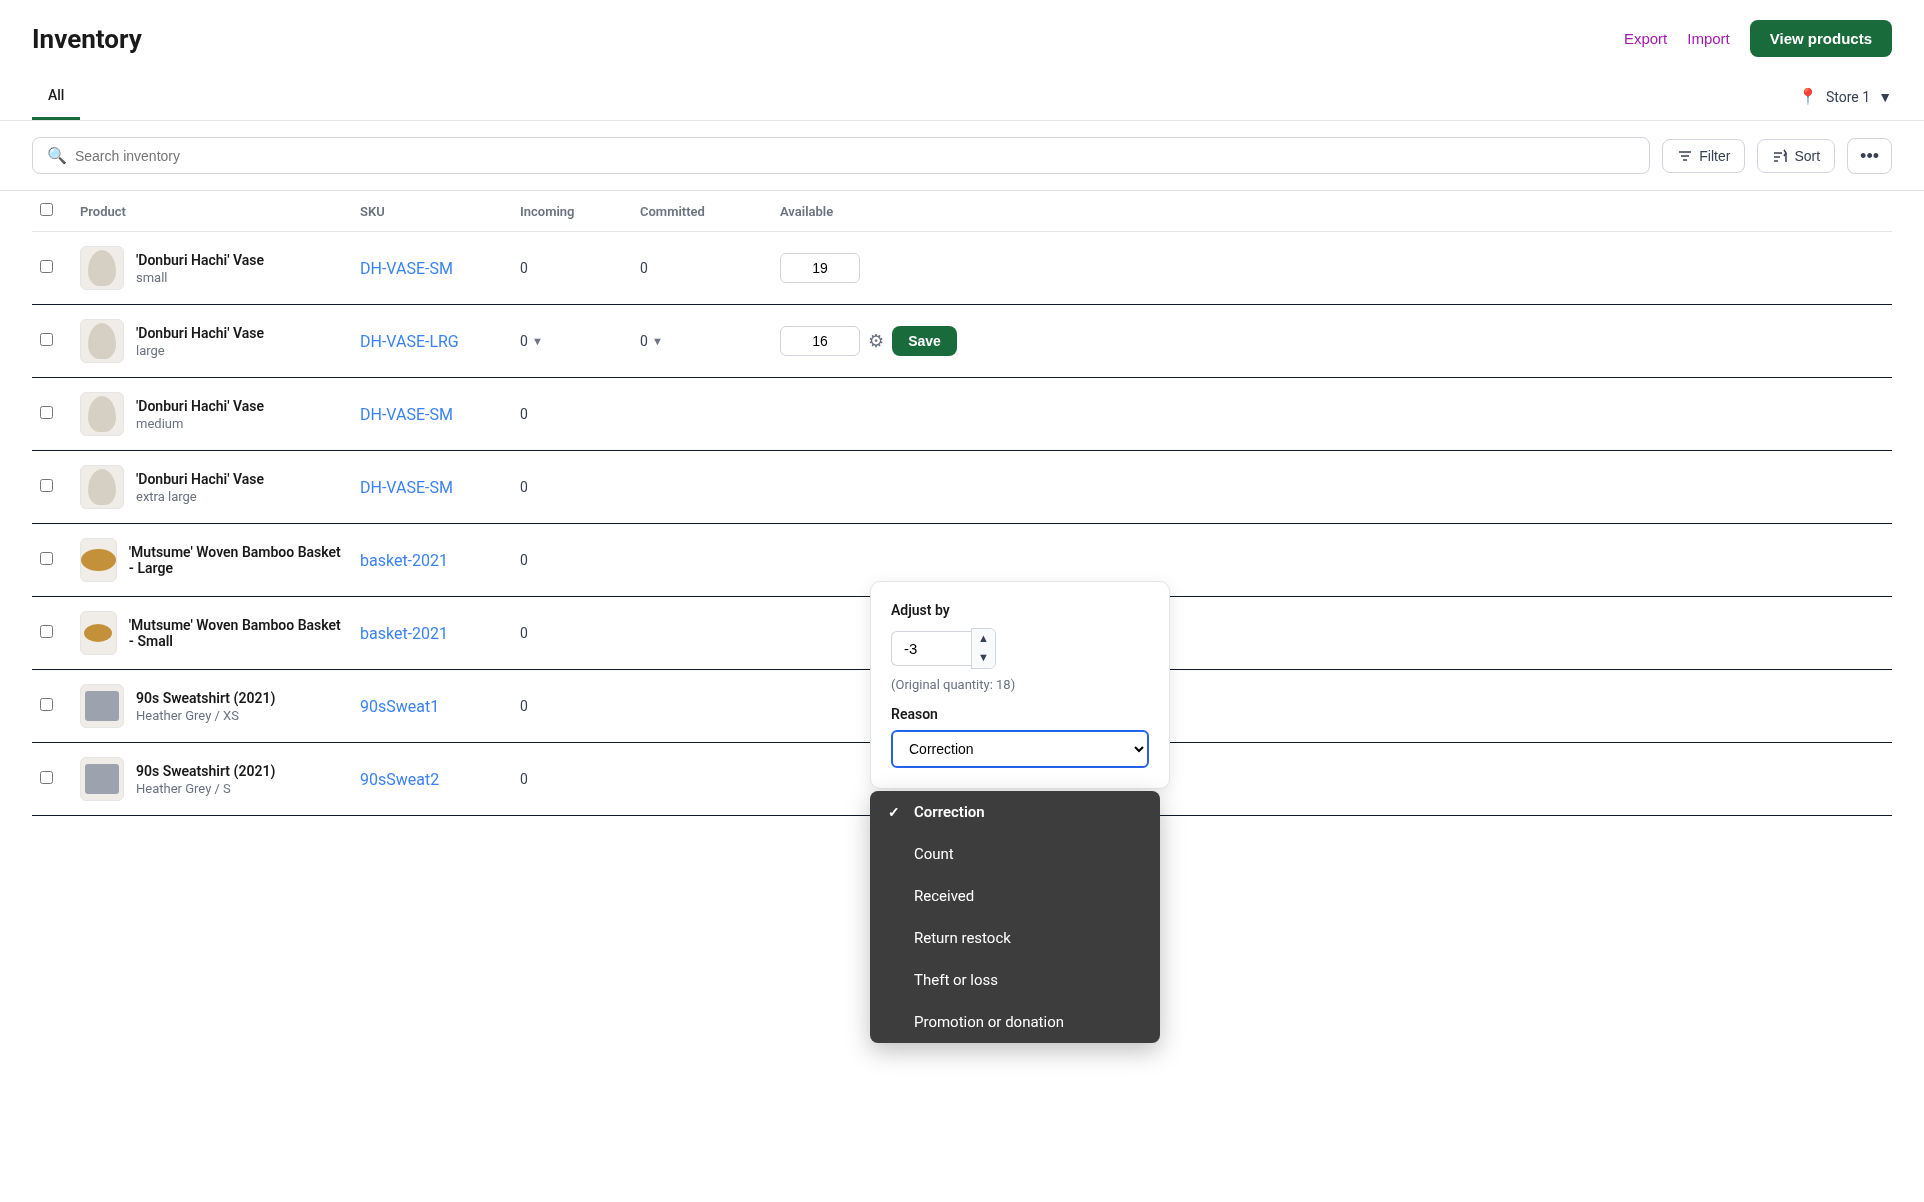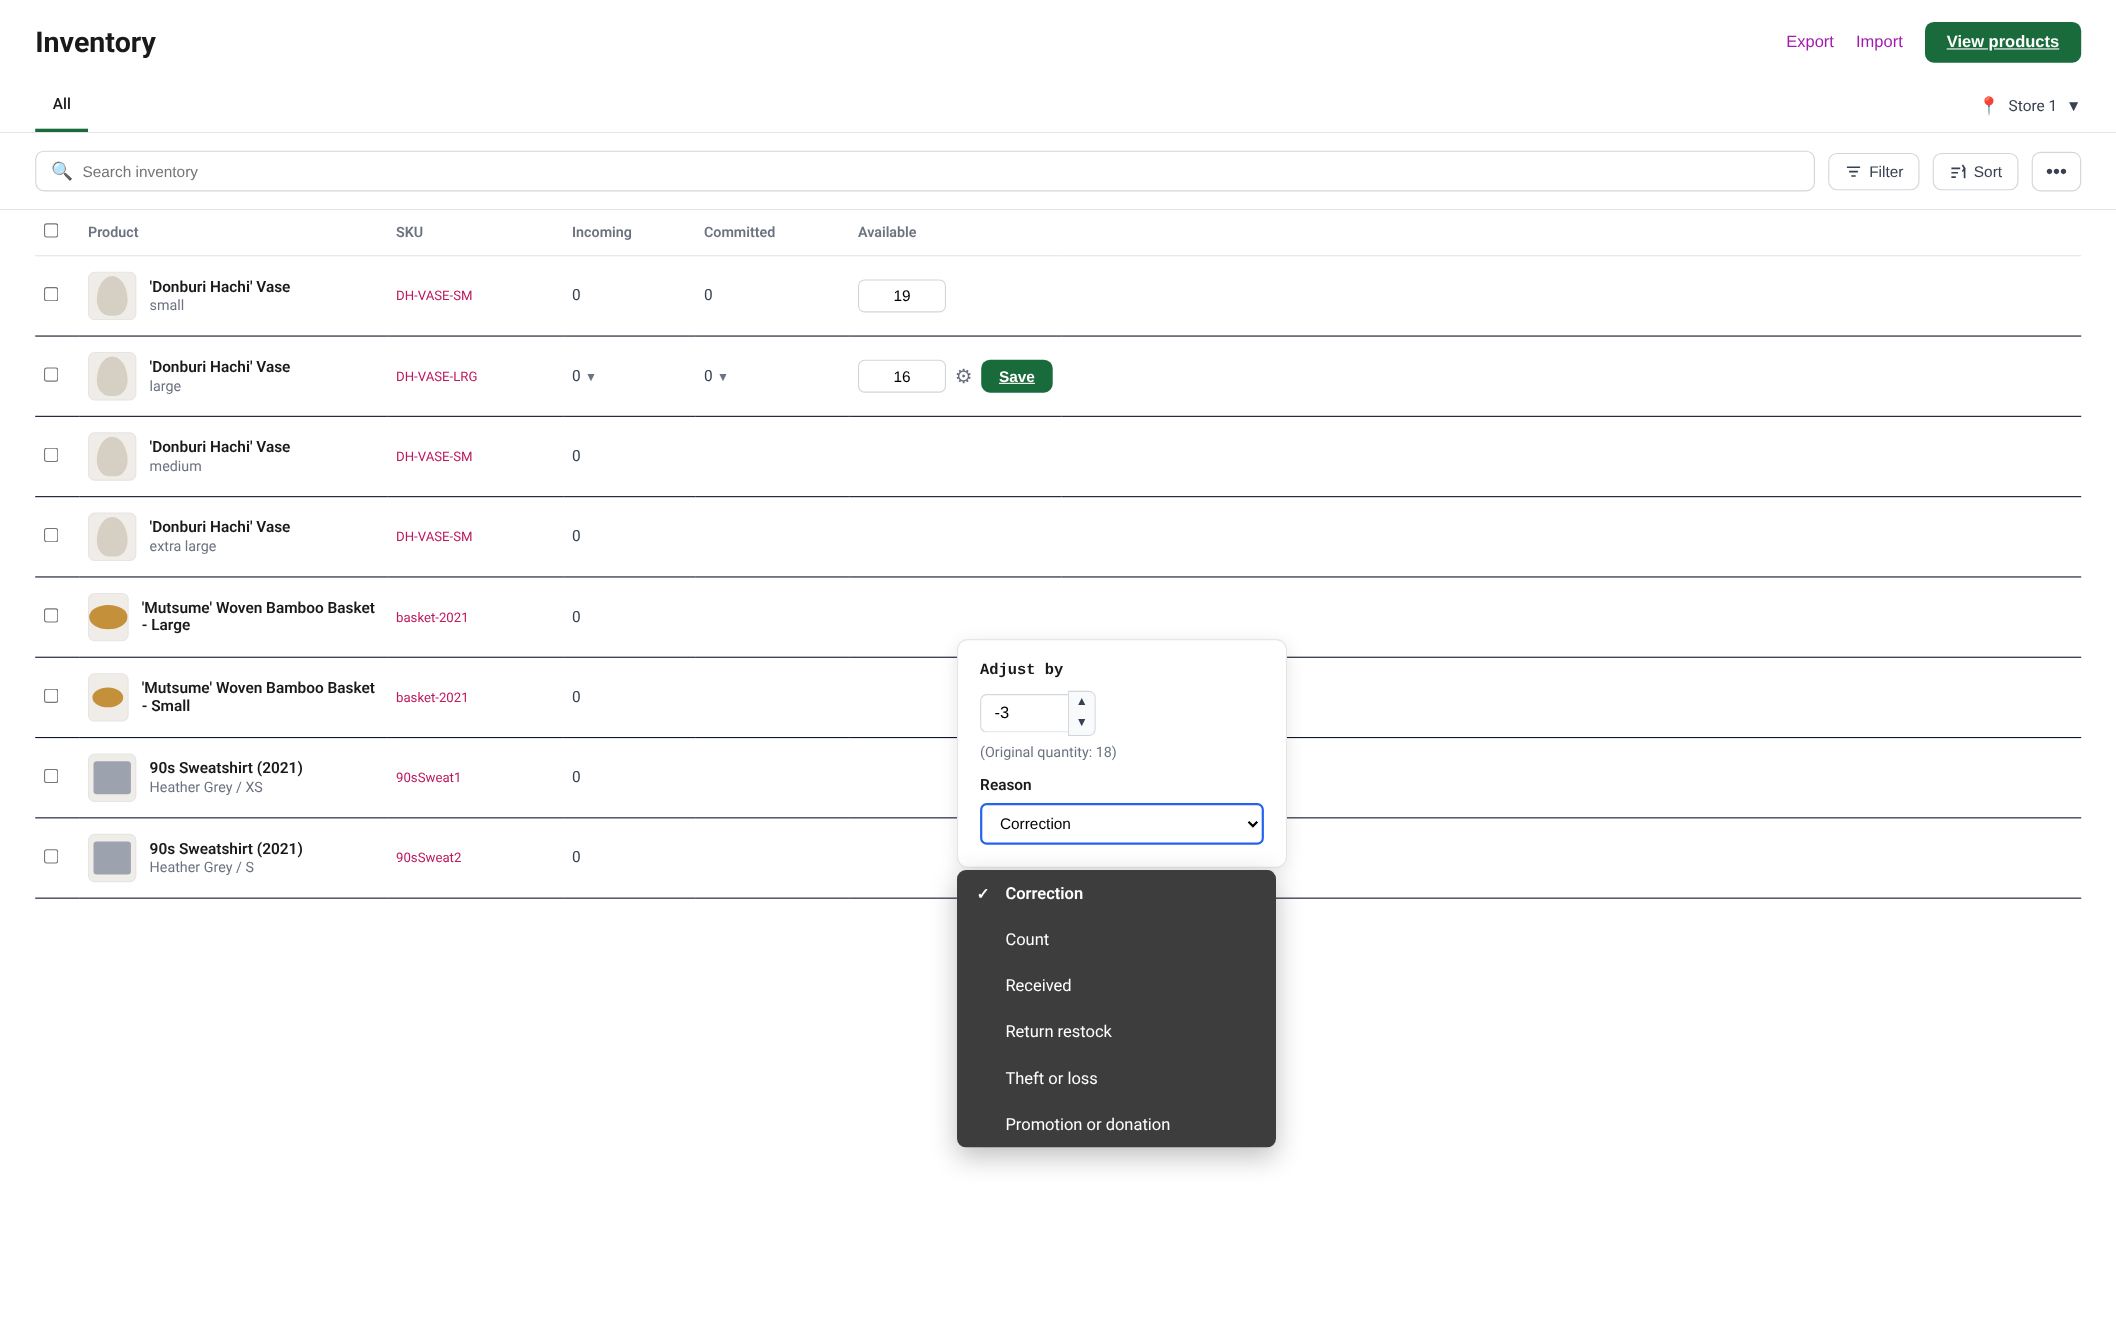--- a/index.html
+++ b/index.html
@@ -5,21 +5,21 @@
     * { box-sizing: border-box; margin: 0; padding: 0; }
     body { font-family: -apple-system, BlinkMacSystemFont, 'Segoe UI', Roboto, sans-serif; background: #f6f6f7; color: #1a1a1a; font-size: 14px; }
 
     .page-wrapper { background: #fff; min-height: 100vh; }
 
     
     .top-header { display: flex; align-items: center; justify-content: space-between; padding: 20px 32px 16px; background: #fff; }
     .page-title { font-size: 26px; font-weight: 700; color: #1a1a1a; }
     .header-actions { display: flex; align-items: center; gap: 20px; }
     .btn-text { background: none; border: none; font-size: 15px; cursor: pointer; color: #a21caf; font-weight: 500; }
-    .btn-primary { background: #1a6b3c; color: #fff; border: none; border-radius: 8px; padding: 10px 20px; font-size: 15px; font-weight: 600; cursor: pointer; text-decoration: underline; }
+    .btn-primary { background: #1a6b3c; color: #fff; border: none; border-radius: 8px; padding: 10px 20px; font-size: 15px; font-weight: 600; cursor: pointer; }
 
     
     .tabs-bar { display: flex; align-items: center; justify-content: space-between; padding: 0 32px; border-bottom: 1px solid #e5e5e5; background: #fff; }
     .tabs-left { display: flex; gap: 0; }
     .tab { padding: 14px 16px; font-size: 14px; font-weight: 500; color: #6b7280; cursor: pointer; border-bottom: 2px solid transparent; }
     .tab.active { color: #1a1a1a; border-bottom: 3px solid #1a6b3c; }
     .tabs-right { display: flex; align-items: center; gap: 8px; color: #374151; font-size: 14px; cursor: pointer; padding: 8px 0; }
 
     
     .toolbar { display: flex; align-items: center; gap: 12px; padding: 16px 32px; background: #fff; border-bottom: 1px solid #e5e5e5; }
@@ -40,31 +40,31 @@
     thead th.col-incoming { width: 120px; }
     thead th.col-committed { width: 140px; }
     thead th.col-available { width: 160px; }
     tbody tr { border-bottom: 1px solid #0f172a; background: #fff; }
     tbody td { padding: 14px 8px; vertical-align: middle; }
     .product-cell { display: flex; align-items: center; gap: 12px; }
     .product-thumb { width: 44px; height: 44px; border-radius: 6px; background: #f0ede8; border: 1px solid #e5e5e5; display: flex; align-items: center; justify-content: center; overflow: hidden; }
     .product-info { display: flex; flex-direction: column; gap: 2px; }
     .product-name { font-weight: 600; font-size: 14px; color: #1a1a1a; }
     .product-variant { font-size: 13px; color: #6b7280; }
-    .sku-text { color: #be185d; font-size: 12px; }
+    .sku-text { color: #3b82f6; font-size: 16px; }
     .num-text { color: #374151; font-size: 14px; }
     .num-with-arrow { display: flex; align-items: center; gap: 4px; }
     .arrow-down { font-size: 11px; color: #6b7280; }
     .available-input { border: 1px solid #d1d5db; border-radius: 6px; padding: 6px 10px; font-size: 14px; width: 80px; text-align: center; outline: none; }
     .row-actions { display: flex; align-items: center; gap: 8px; }
     .btn-settings { background: none; border: none; cursor: pointer; color: #6b7280; font-size: 18px; }
 
     
     .adjust-panel { background: #fff; border: 1px solid #e5e5e5; border-radius: 10px; padding: 20px; box-shadow: 0 4px 16px rgba(0,0,0,0.10); width: 300px; position: absolute; top: 390px; left: 870px; z-index: 100; }
-    .adjust-label { font-size: 14px; font-weight: 600; color: #1a1a1a; margin-bottom: 10px; font-family: Liberation Mono, monospace; }
+    .adjust-label { font-size: 14px; font-weight: 600; color: #1a1a1a; margin-bottom: 10px; }
     .adjust-input-row { display: flex; align-items: center; gap: 0; margin-bottom: 8px; }
     .adjust-input { border: 1px solid #d1d5db; border-radius: 6px 0 0 6px; padding: 8px 12px; font-size: 15px; width: 80px; outline: none; border-right: none; }
     .adjust-spinners { display: flex; flex-direction: column; border: 1px solid #d1d5db; border-radius: 0 6px 6px 0; overflow: hidden; }
     .spin-btn { background: #f9fafb; border: none; cursor: pointer; padding: 2px 6px; font-size: 11px; color: #374151; line-height: 1.4; }
     .original-qty { font-size: 13px; color: #6b7280; margin-bottom: 14px; }
     .reason-label { font-size: 14px; font-weight: 600; color: #1a1a1a; margin-bottom: 8px; }
     .reason-select-box { border: 2px solid #2563eb; border-radius: 6px; padding: 8px 12px; font-size: 14px; width: 100%; cursor: pointer; background: #fff; }
 
     
     .reason-dropdown { position: absolute; top: 600px; left: 870px; width: 290px; background: #3d3d3d; border-radius: 8px; box-shadow: 0 8px 24px rgba(0,0,0,0.25); z-index: 200; overflow: hidden; }

